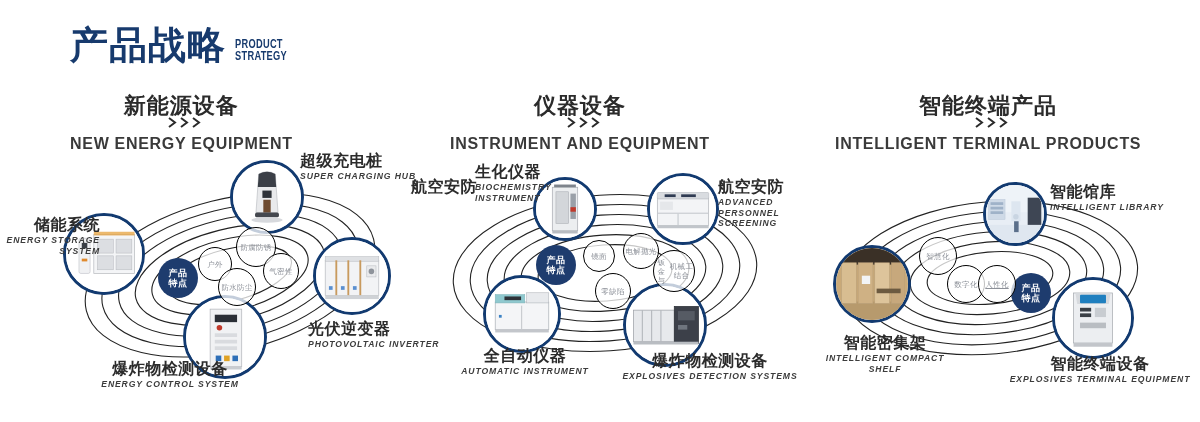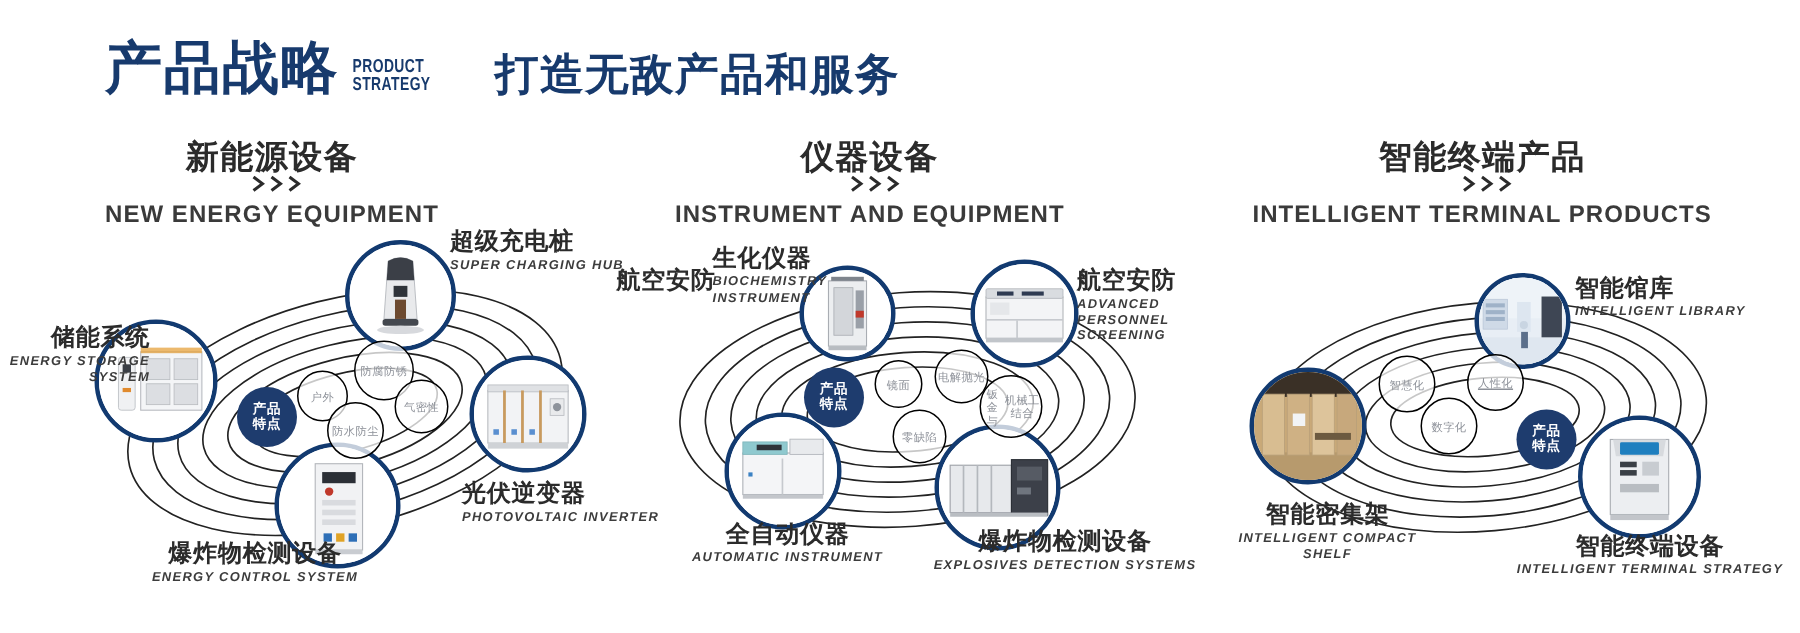--- a/index.html
+++ b/index.html
@@ -92,21 +92,20 @@
 
 <div class="stage">
 
   <div class="hdr">
     <div class="hdr-cn">产品战略</div>
     <div class="hdr-en">
       <div>PRODUCT</div>
       <div>STRATEGY</div>
     </div>
   </div>
-  <div class="hdr-sub">打造无敌产品和服务</div>
 
   <div class="sect" style="left:70px;top:95px;">
     <div class="row">
       <div class="cn">新能源设备</div>
       <div class="chev">
         <svg width="11" height="11" viewBox="0 0 11 11">
             <path d="M1 1 L7 5.5 L1 10" fill="none" stroke="#2b2b2b" stroke-width="2"></path>
           </svg>
         <svg width="11" height="11" viewBox="0 0 11 11">
             <path d="M1 1 L7 5.5 L1 10" fill="none" stroke="#2b2b2b" stroke-width="2"></path>
@@ -434,31 +433,31 @@
       <span>产品</span>
       <span>特点</span>
     </div>
 
     <div class="bubble" style="left:104px;top:72px;width:38px;height:38px;">
       <span>智慧化</span>
     </div>
     <div class="bubble" style="left:132px;top:100px;width:38px;height:38px;">
       <span>数字化</span>
     </div>
-    <div class="bubble" style="left:163px;top:71px;width:38px;height:38px;text-decoration:underline;">
+    <div class="bubble" style="left:163px;top:100px;width:38px;height:38px;text-decoration:underline;">
       <span>人性化</span>
     </div>
   </div>
 
   <div class="cap l" style="left:1050px;top:183px;">
     <div class="cn">智能馆库</div>
     <div class="en">INTELLIGENT LIBRARY</div>
   </div>
   <div class="cap c" style="left:795px;top:334px;width:180px;">
     <div class="cn">智能密集架</div>
     <div class="en" style="padding:0 28px;">INTELLIGENT COMPACT SHELF</div>
   </div>
   <div class="cap c" style="left:1000px;top:355px;width:200px;">
     <div class="cn">智能终端设备</div>
-    <div class="en">INTELLIGENT TERMINAL STRATEGY</div>
+    <div class="en">EXPLOSIVES TERMINAL EQUIPMENT</div>
   </div>
 
 </div>
 
 </body></html>

